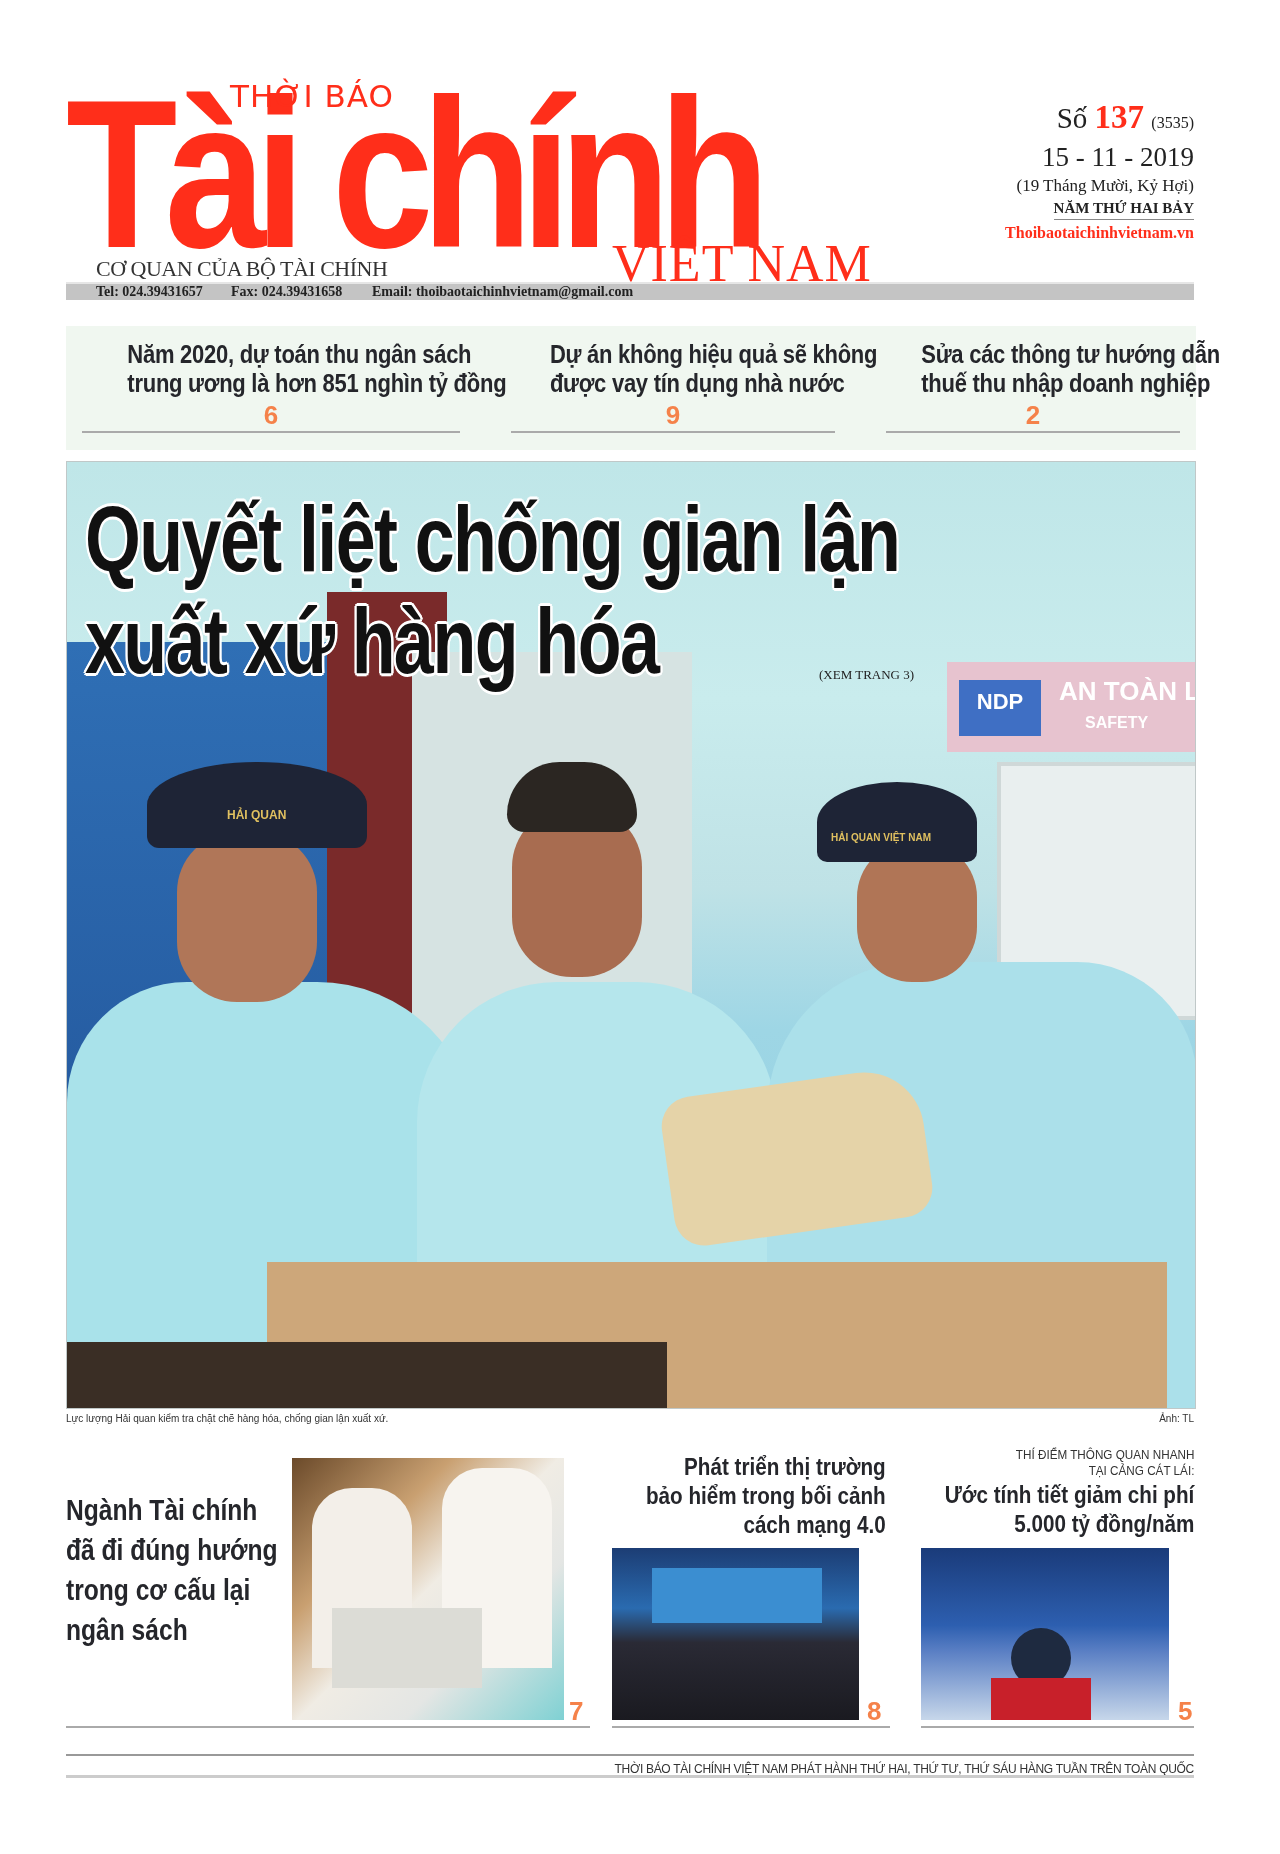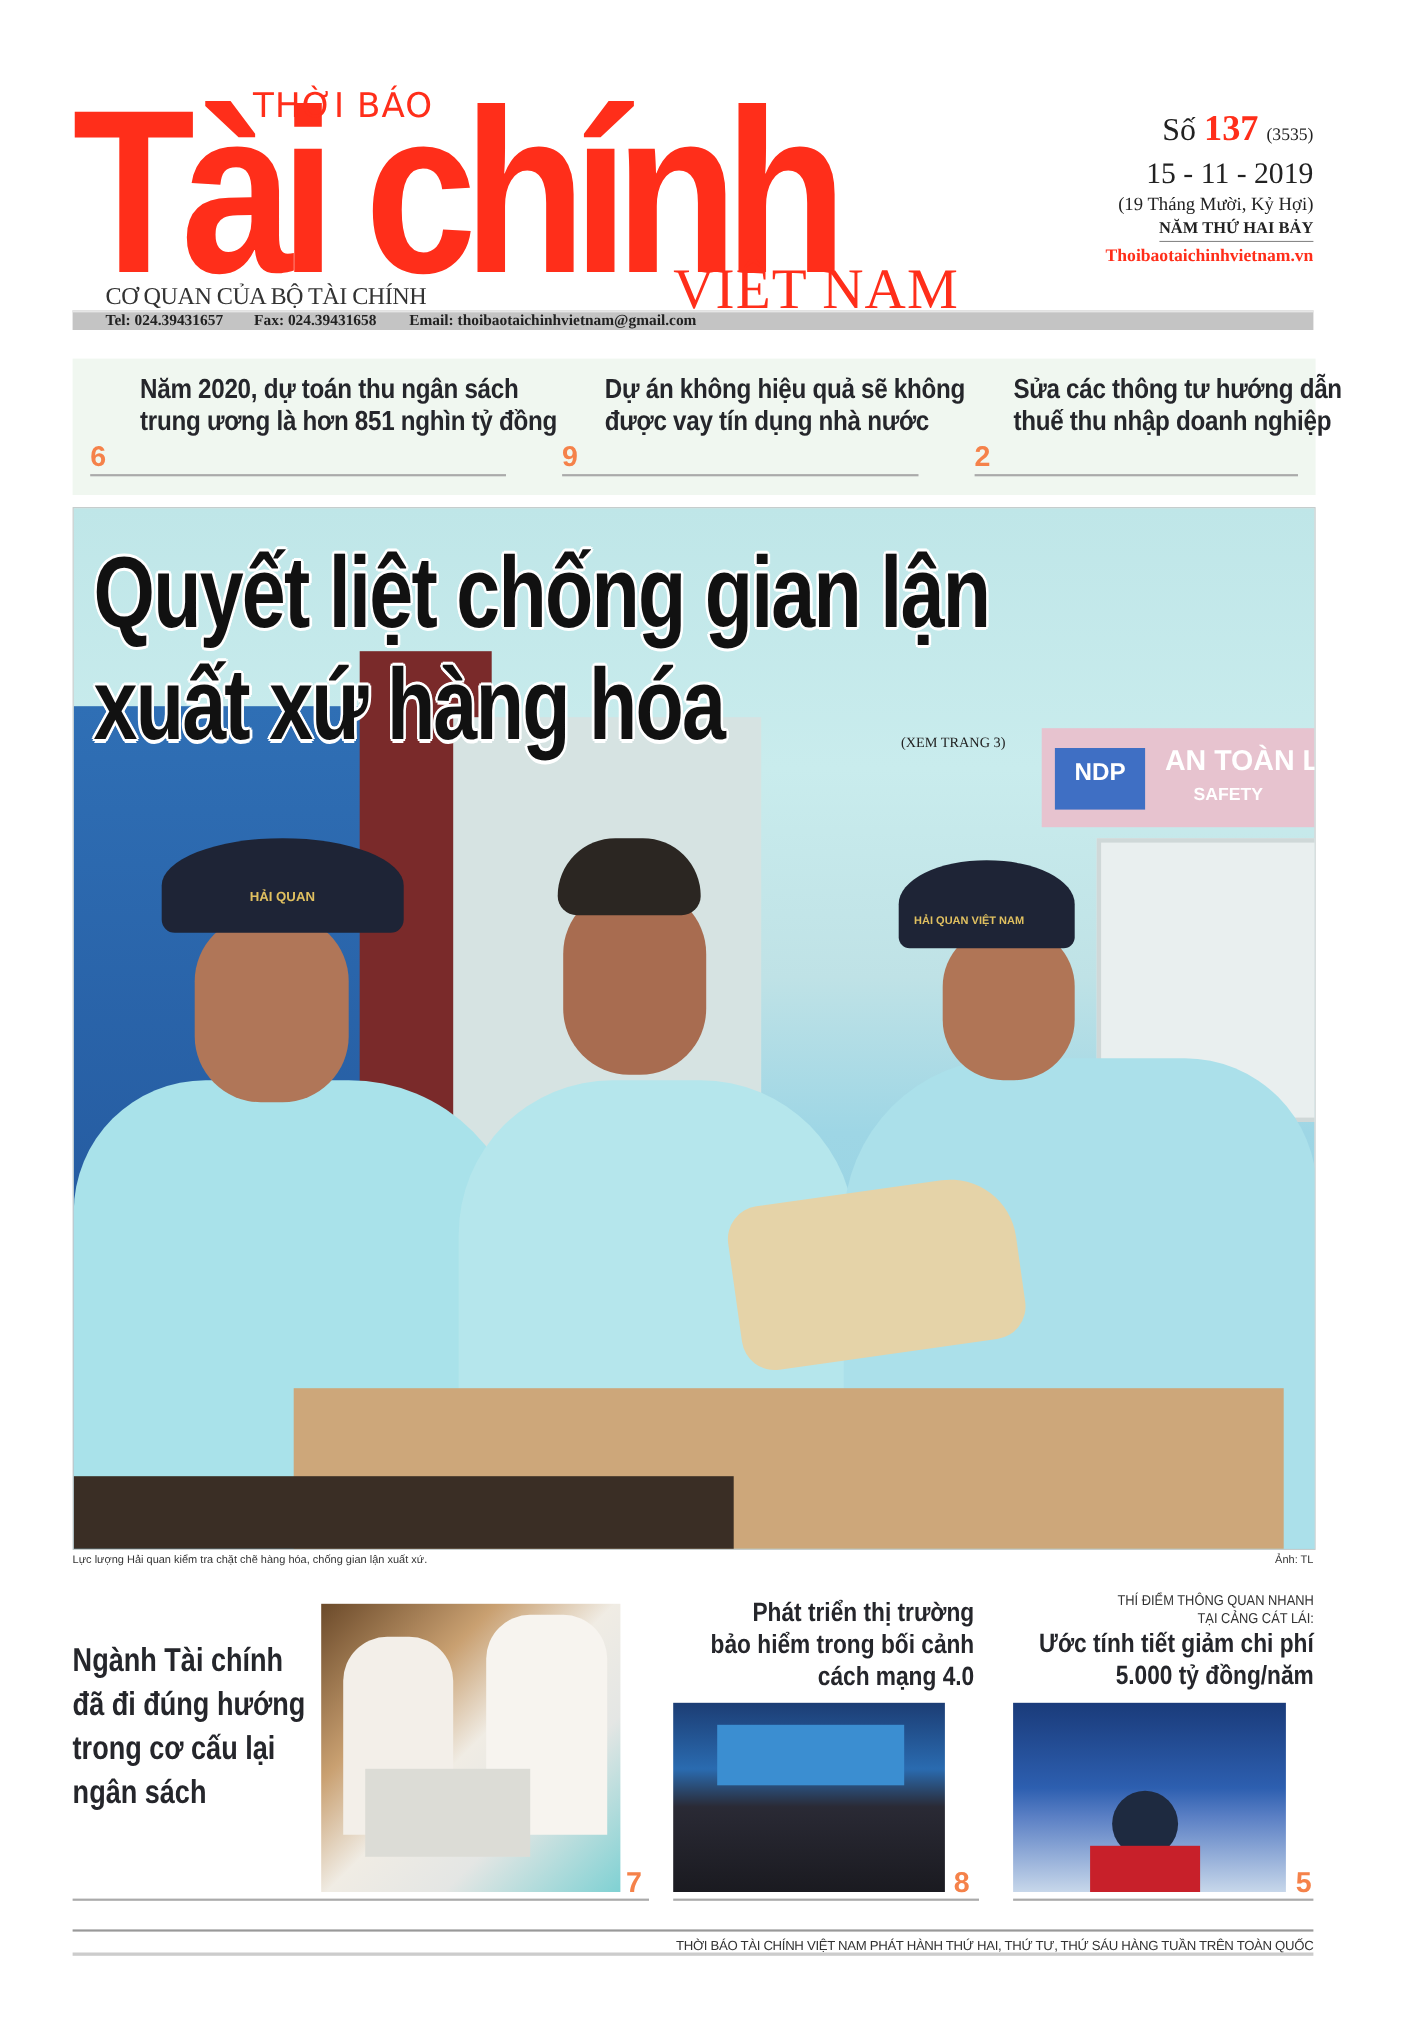--- a/index.html
+++ b/index.html
@@ -28,21 +28,21 @@
   .issue .num { color:#ff2e1a; font-weight:bold; font-size:33px; }
   .issue .sub { font-size:16px; }
   .issue .row2 { font-style:italic; font-size:30px; line-height:34px; }
   .issue .row3 { font-size:27px; line-height:34px; }
   .issue .row4 { font-size:17px; line-height:24px; }
   .issue .row5 { font-size:15px; font-weight:bold; line-height:20px; border-bottom:1px solid #888; display:inline-block; padding:0 0 1px 0;}
   .issue .row6 { font-size:16px; font-weight:bold; color:#ff2e1a; line-height:26px;text-align:right; }
 
   
   .teaser-band { left:66px; top:326px; width:1130px; height:124px; background:#f0f7f0; }
-  .teaser { position:absolute; top:14px; width:375px; text-align:left; }
+  .teaser { position:absolute; top:14px; width:375px; text-align:center; }
   .teaser .t { font-family:"Liberation Sans", sans-serif; font-weight:bold; font-size:25px; line-height:29px;
                color:#25262b; letter-spacing:-0.3px; transform:scaleX(0.88); transform-origin:right top; white-space:nowrap;}
   .teaser .pg { font-family:"Liberation Sans", sans-serif; font-weight:bold; font-size:26px; color:#f5824a;
                 line-height:30px; margin-top:2px; padding-bottom:1px; border-bottom:2px solid #aaa; }
 
   
   .hero { left:66px; top:461px; width:1128px; height:946px; overflow:hidden;
           border:1px solid #c0c8c8; background:linear-gradient(180deg,#bfe6e8 0%,#c9eced 25%,#bfe2e6 45%,#9ed6e5 60%,#8fcfe0 100%); }
   .hero .bldg { position:absolute; }
   .hero-title { position:absolute; left:18px; top:26px; font-family:"Liberation Sans", sans-serif; font-weight:bold;

